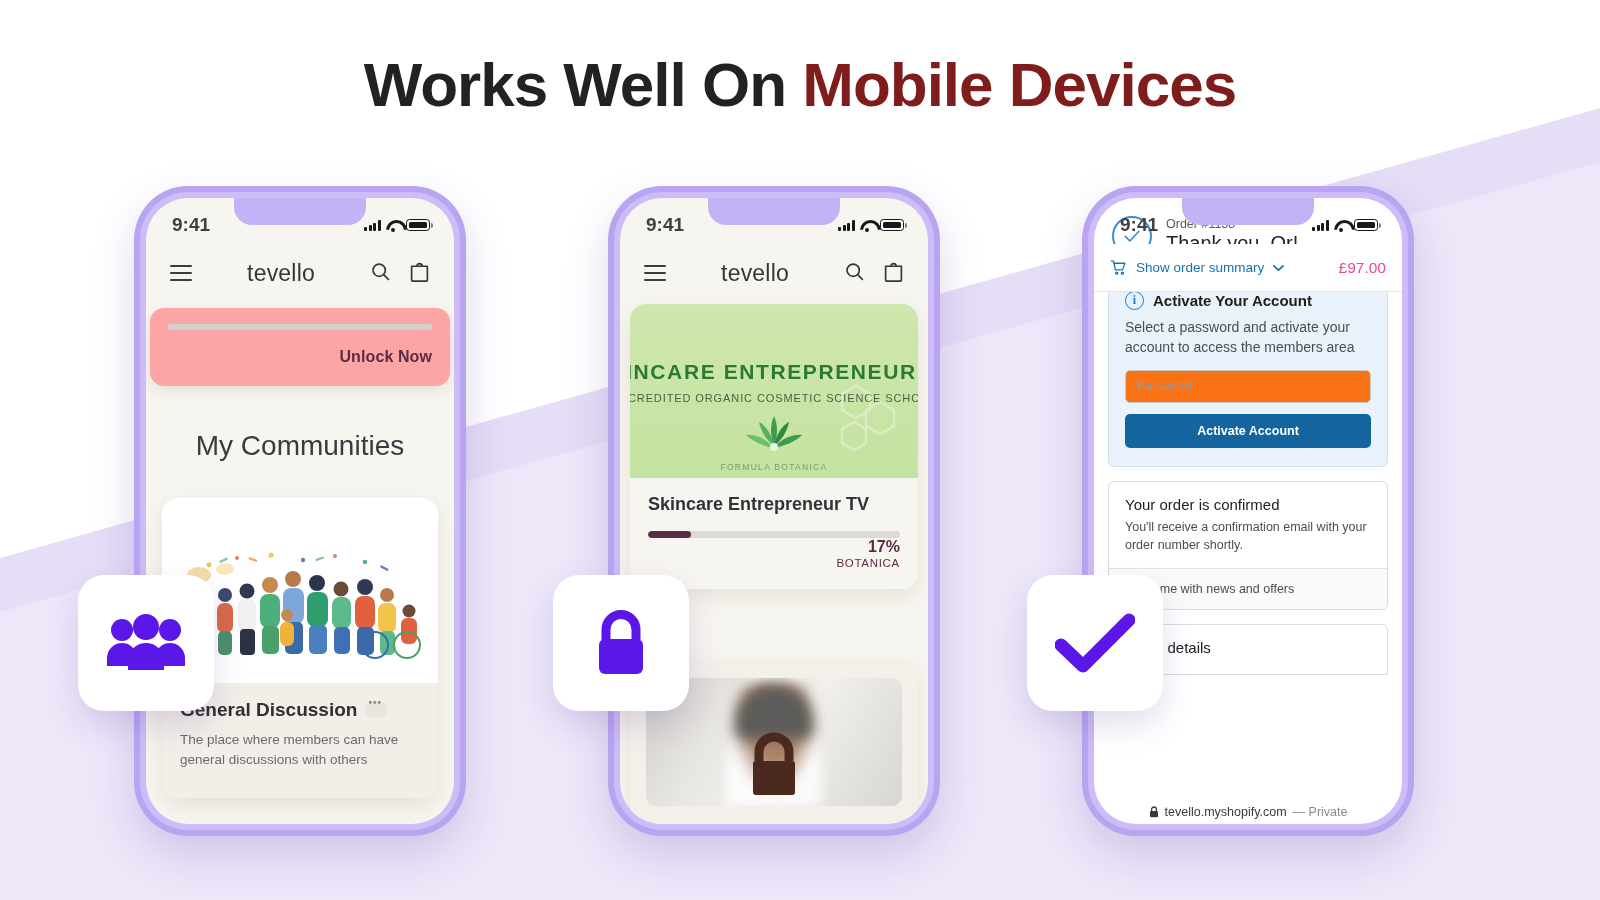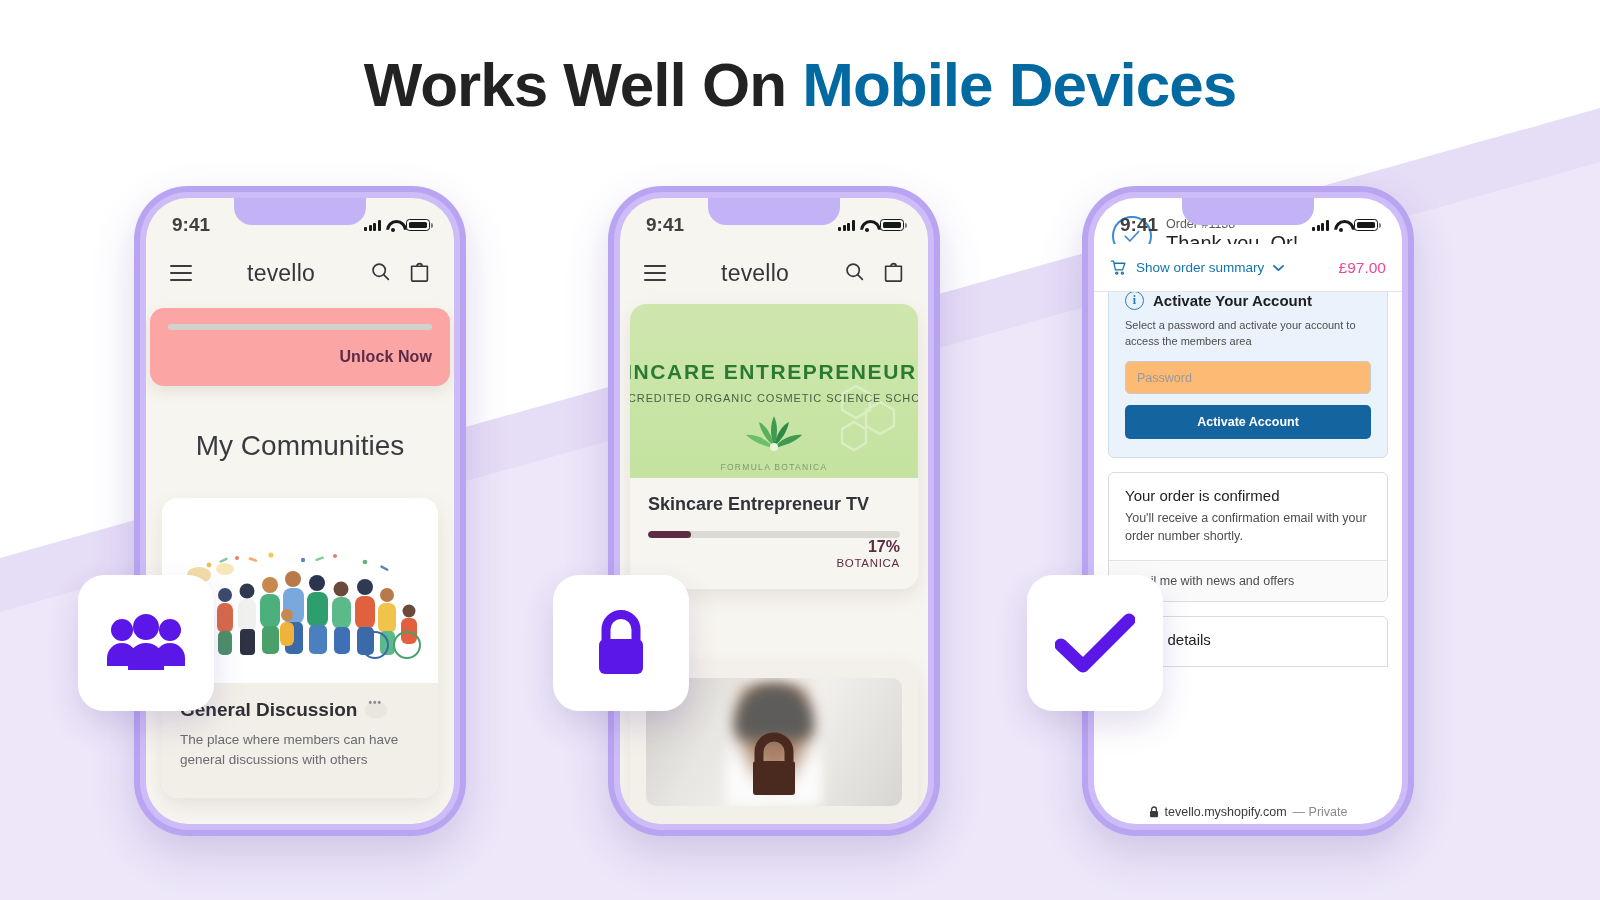--- a/index.html
+++ b/index.html
@@ -26,21 +26,21 @@
 
   
   .headline {
     position:absolute; top:52px; left:0; width:1600px;
     text-align:center;
     font-size:62px; line-height:1.05;
     font-weight:800; letter-spacing:-1px;
     color:#222222;
     white-space:nowrap;
   }
-  .headline .accent { color:#0369a1;margin-top:17px; }
+  .headline .accent { color:#7f1d1d;margin-top:17px; }
 
   
   .phone {
     position:absolute;
     width:332px; height:650px;
     border-radius:54px;
     background:#b9a4f2;
     padding:12px;
     box-shadow: 0 18px 44px rgba(90,60,160,.20);
   }
@@ -213,24 +213,24 @@
     margin:6px 14px 0; border:1px solid #cfe0ef; border-radius:6px;
     background:#eaf3fb; padding:14px 16px 18px;
   }
   .ck-act-head { display:flex; align-items:center; gap:9px; }
   .ck-info {
     width:19px;height:19px;border-radius:50%;border:1.8px solid #2a7bbd;color:#2a7bbd;
     font-size:12px; font-weight:700; display:flex;align-items:center;justify-content:center;
     font-family:"Liberation Serif", serif; flex:0 0 auto;
   }
   .ck-act-title { font-size:15px; font-weight:700; color:#1f1f1f; }
-  .ck-act-desc { margin:8px 0 0 0; font-size:11px; line-height:1.42; color:#4d4d4d; }
+  .ck-act-desc { margin:8px 0 0 0; font-size:14px; line-height:1.42; color:#4d4d4d; }
   .ck-input {
     margin-top:12px; width:100%; height:33px; border:1px solid #c9c9c9; border-radius:5px;
-    background:#fdba74; padding:0 11px; font-size:12.5px; color:#111;
+    background:#f97316; padding:0 11px; font-size:12.5px; color:#111;
     font-family:"Liberation Sans", sans-serif;
   }
   .ck-input::placeholder { color:#9a9a9a; }
   .ck-btn {
     margin-top:11px; width:100%; height:34px; border:0; border-radius:5px;
     background:#1464a0; color:#fff; font-size:12.5px; font-weight:700; cursor:pointer;
     font-family:"Liberation Sans", sans-serif;
   }
   .ck-panel {
     margin:14px 14px 0; border:1px solid #dcdcdc; border-radius:6px; background:#fff; overflow:hidden;

